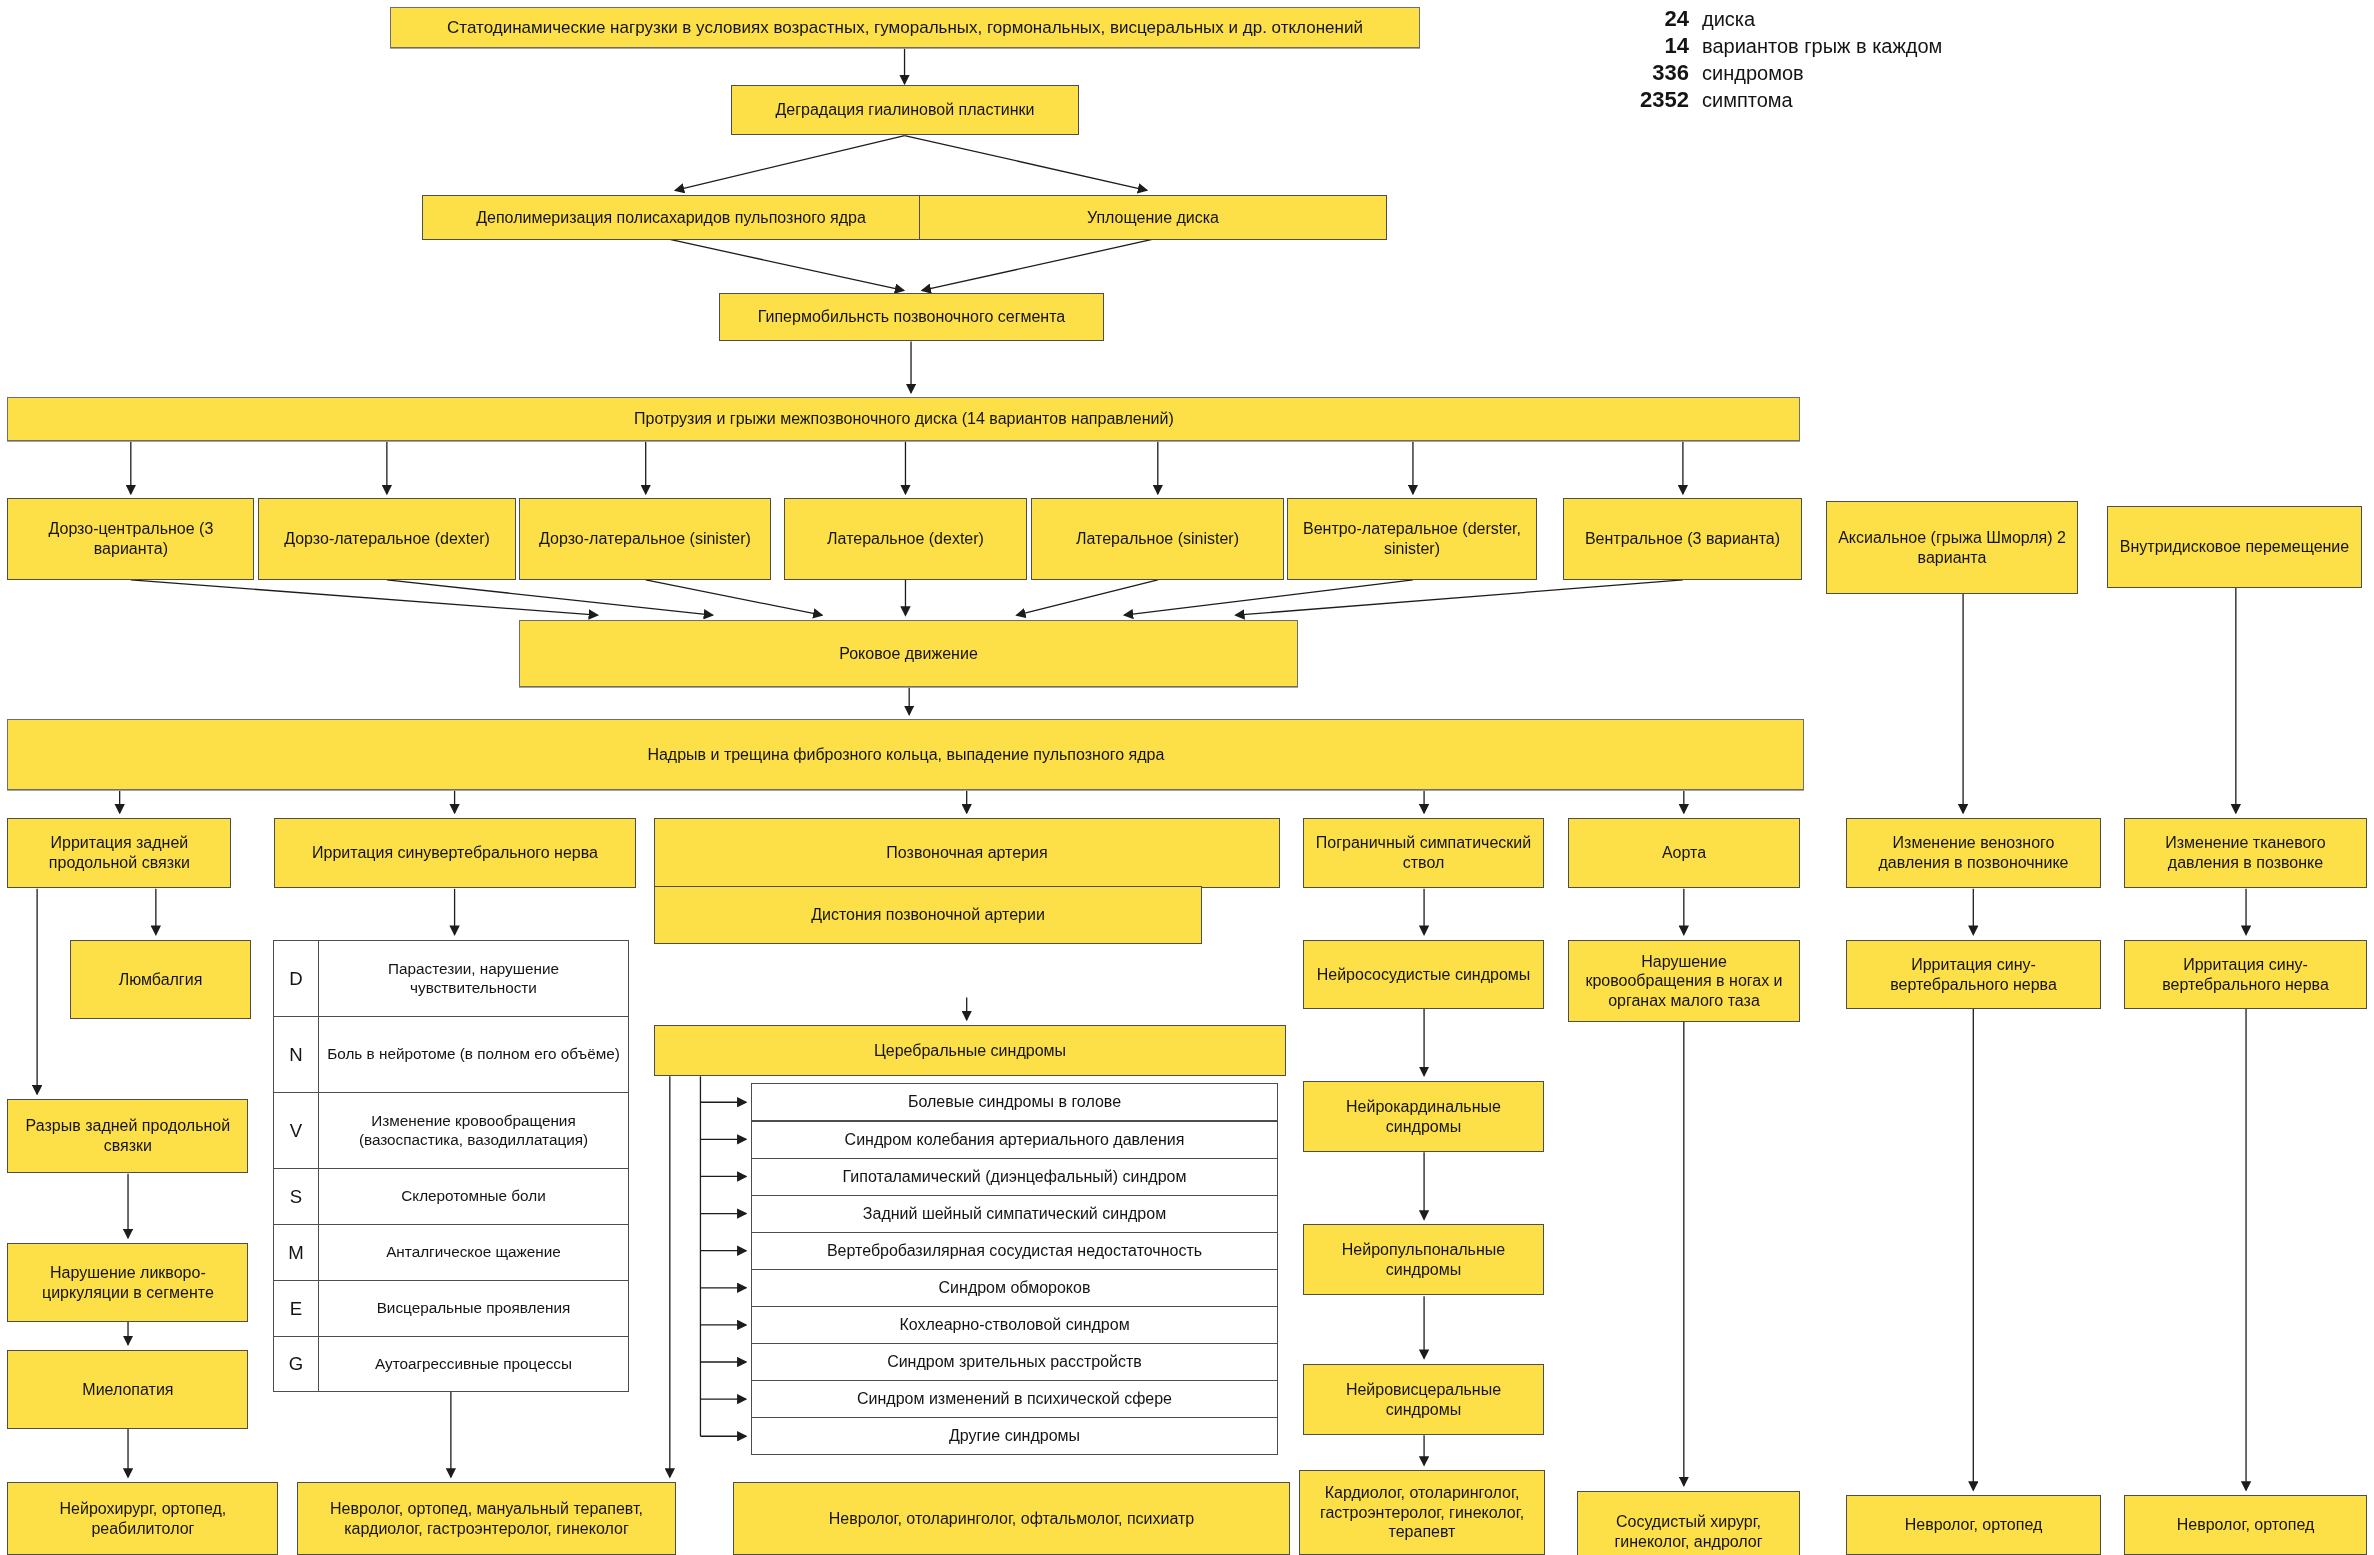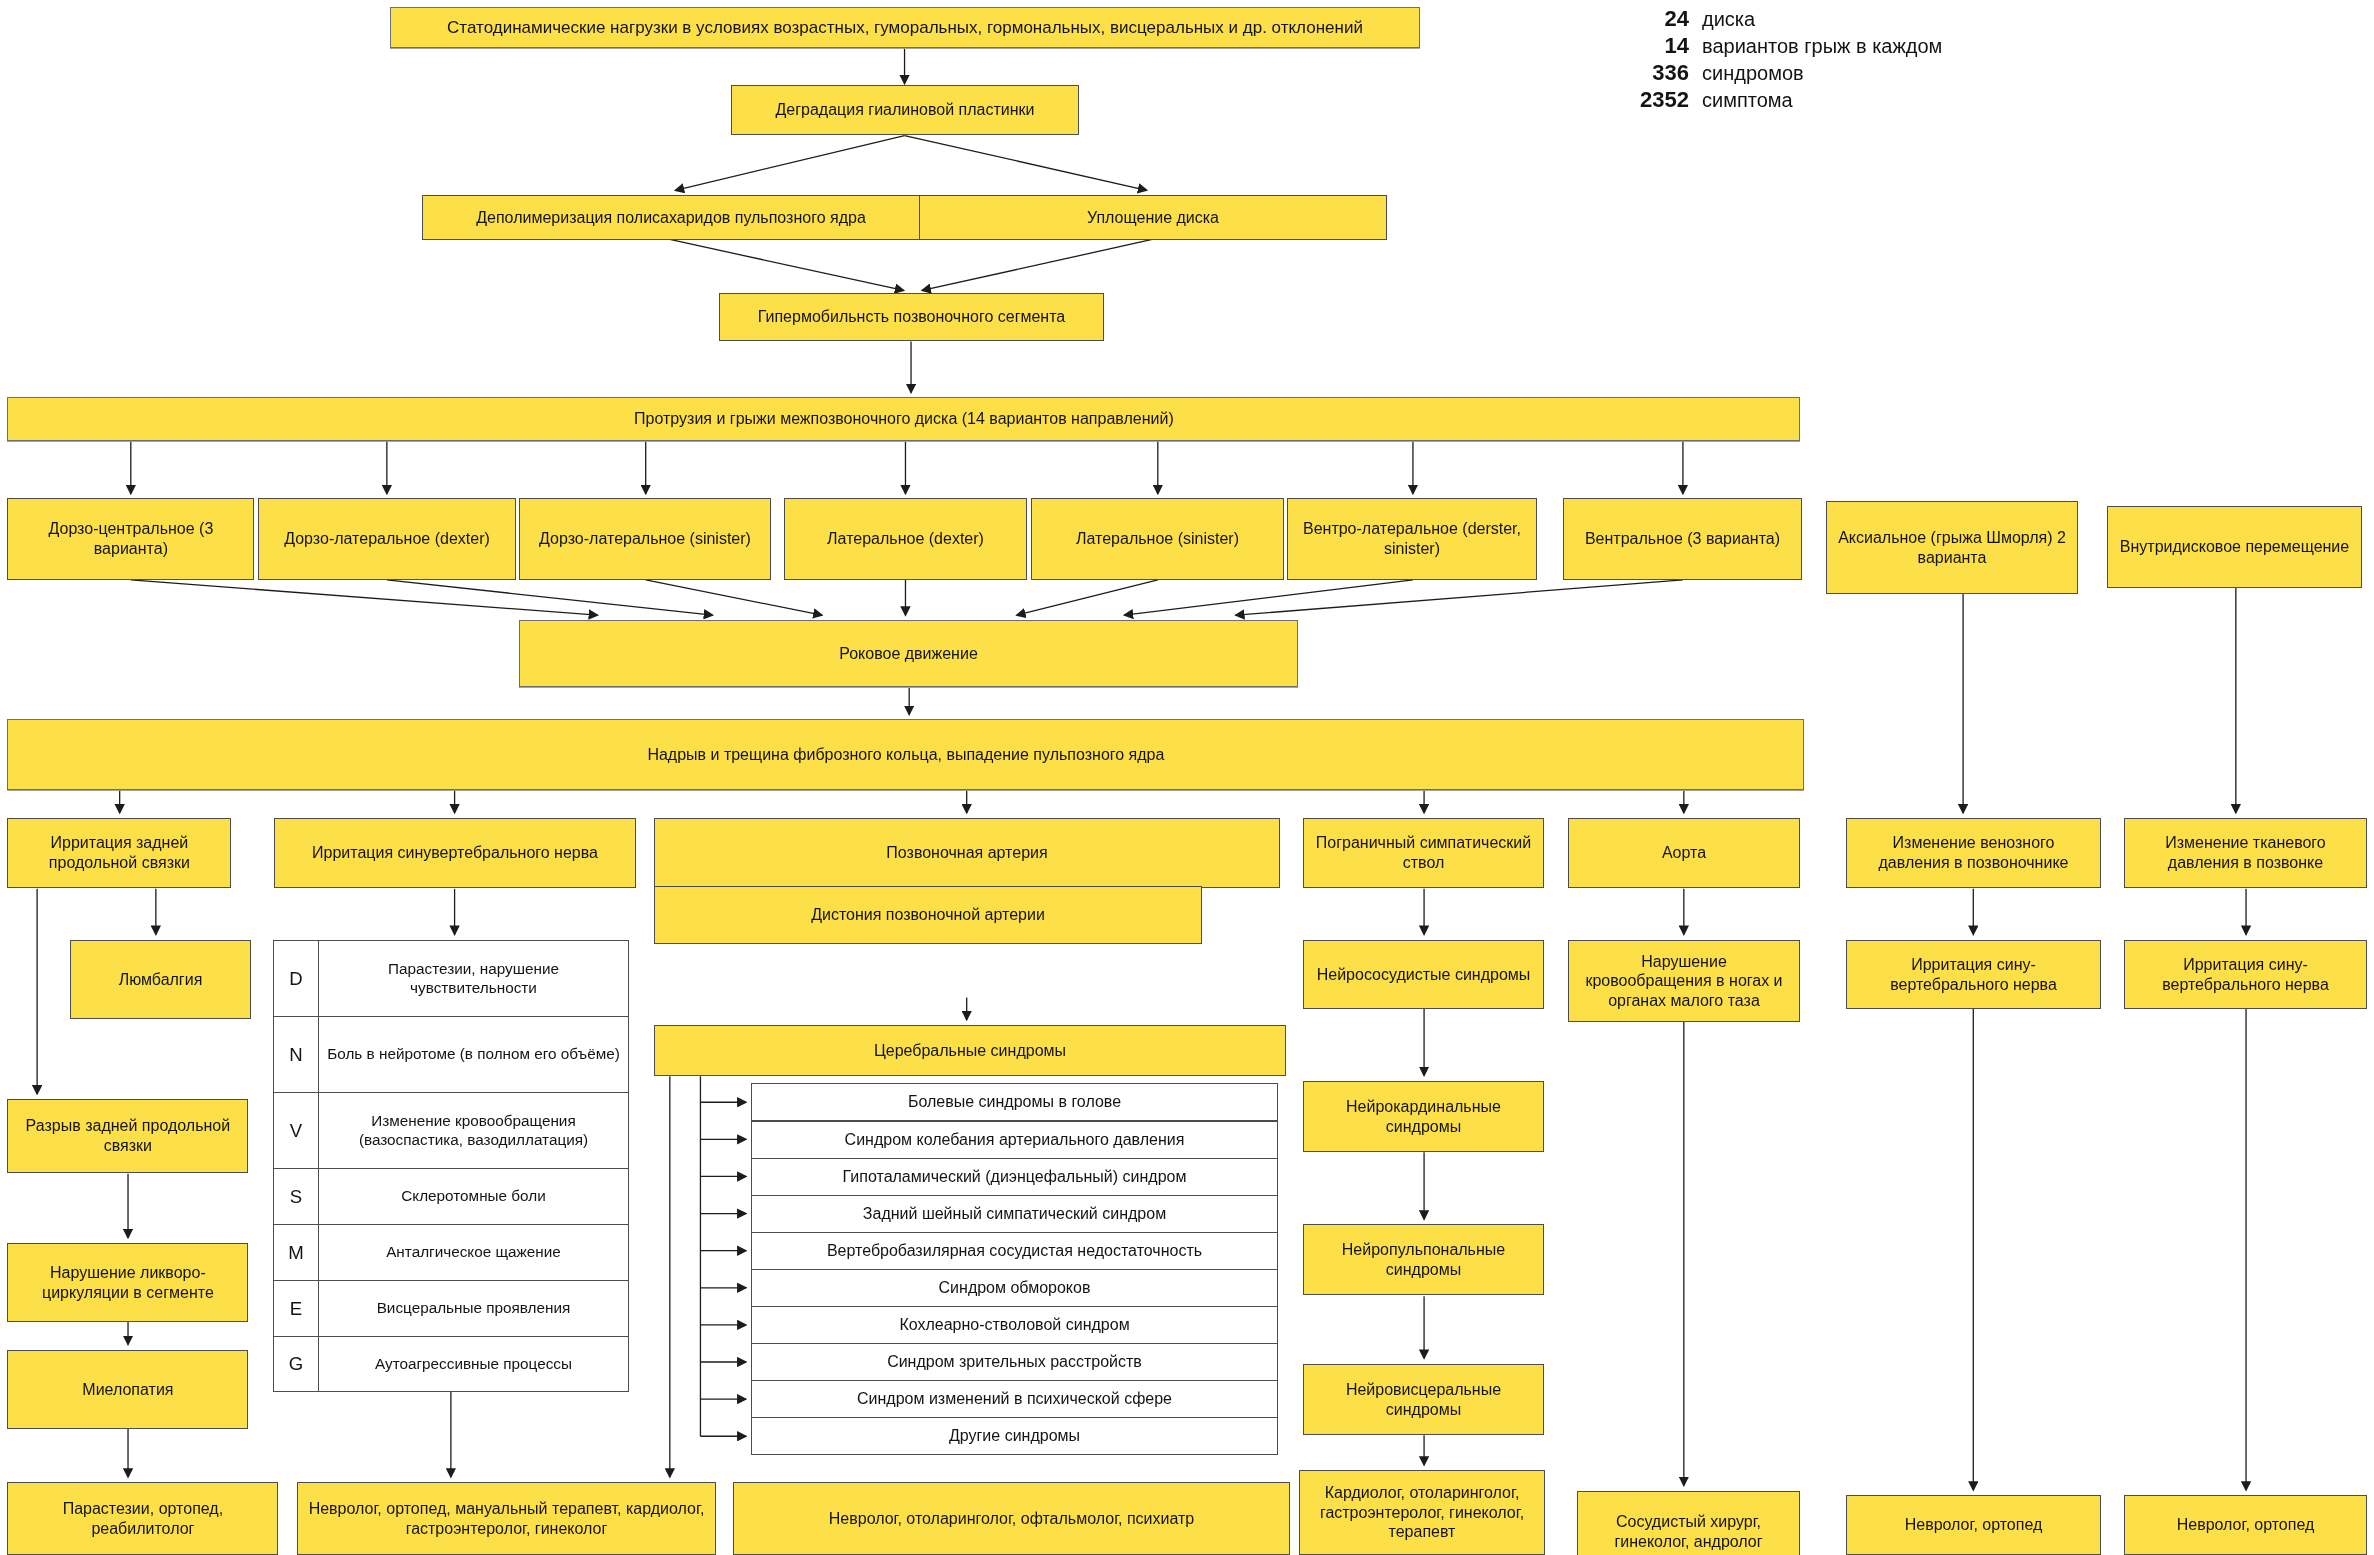--- a/index.html
+++ b/index.html
@@ -211,22 +211,22 @@
   <div class="box" style="left:1303px;top:940px;width:241px;height:69px;">Нейрососудистые синдромы</div>
   <div class="box" style="left:1303px;top:1081px;width:241px;height:71px;">Нейрокардинальные синдромы</div>
   <div class="box" style="left:1303px;top:1224px;width:241px;height:71px;">Нейропульпональные синдромы</div>
   <div class="box" style="left:1303px;top:1364px;width:241px;height:71px;">Нейровисцеральные синдромы</div>
 
   <div class="box" style="left:1568px;top:940px;width:232px;height:82px;font-size:16px;">Нарушение кровообращения в ногах и органах малого таза</div>
 
   <div class="box" style="left:1846px;top:940px;width:255px;height:69px;">Ирритация сину-вертебрального нерва</div>
   <div class="box" style="left:2124px;top:940px;width:243px;height:69px;">Ирритация сину-вертебрального нерва</div>
 
-  <div class="box" style="left:7.4px;top:1482px;width:271px;height:73px;">Парастезии, ортопед, реабилитолог</div>
-  <div class="box" style="left:297px;top:1482px;width:419px;height:73px;">Невролог, ортопед, мануальный терапевт, кардиолог, гастроэнтеролог, гинеколог</div>
+  <div class="box" style="left:7.4px;top:1482px;width:271px;height:73px;">Нейрохирург, ортопед, реабилитолог</div>
+  <div class="box" style="left:297px;top:1482px;width:379px;height:73px;">Невролог, ортопед, мануальный терапевт, кардиолог, гастроэнтеролог, гинеколог</div>
   <div class="box" style="left:733px;top:1482px;width:557px;height:73px;">Невролог, отоларинголог, офтальмолог, психиатр</div>
   <div class="box" style="left:1299px;top:1470px;width:246px;height:85px;font-size:16px;">Кардиолог, отоларинголог, гастроэнтеролог, гинеколог, терапевт</div>
   <div class="box" style="left:1577px;top:1491px;width:223px;height:81px;">Сосудистый хирург, гинеколог, андролог</div>
   <div class="box" style="left:1846px;top:1495px;width:255px;height:60px;">Невролог, ортопед</div>
   <div class="box" style="left:2124px;top:1495px;width:243px;height:60px;">Невролог, ортопед</div>
 
 </div>
 
 
 </body></html>

